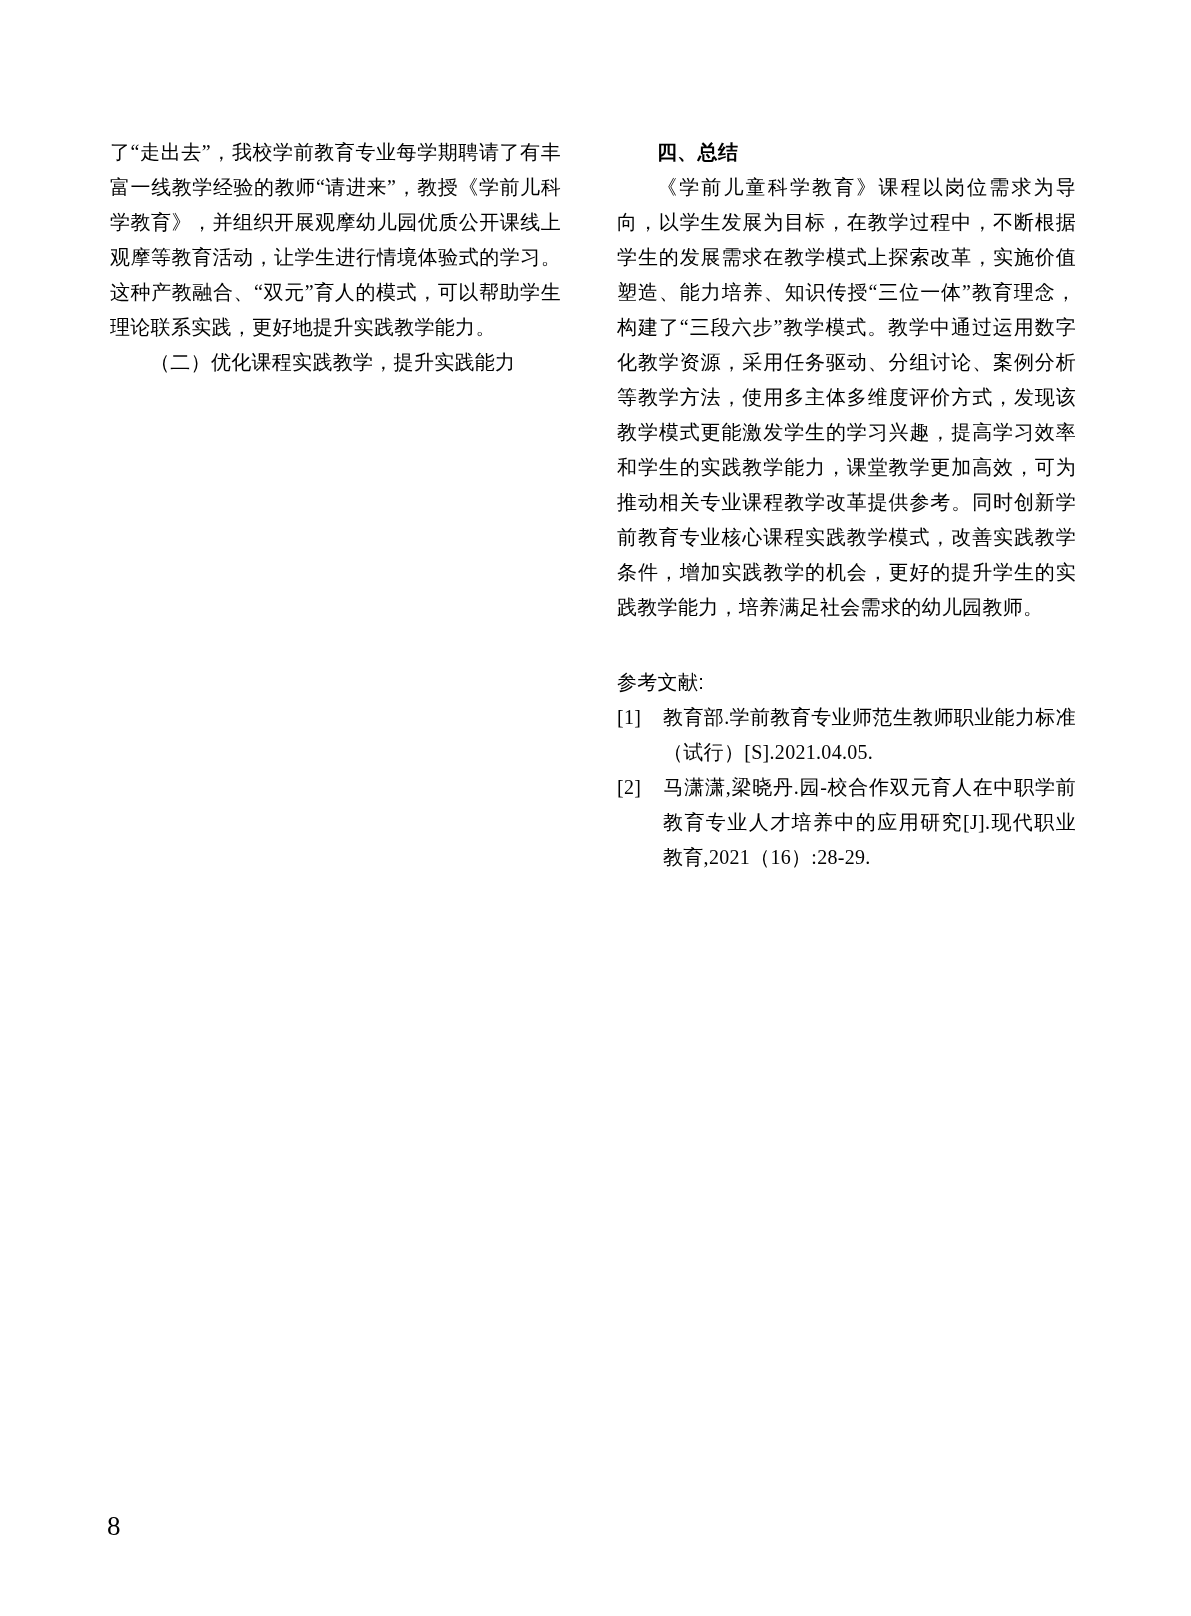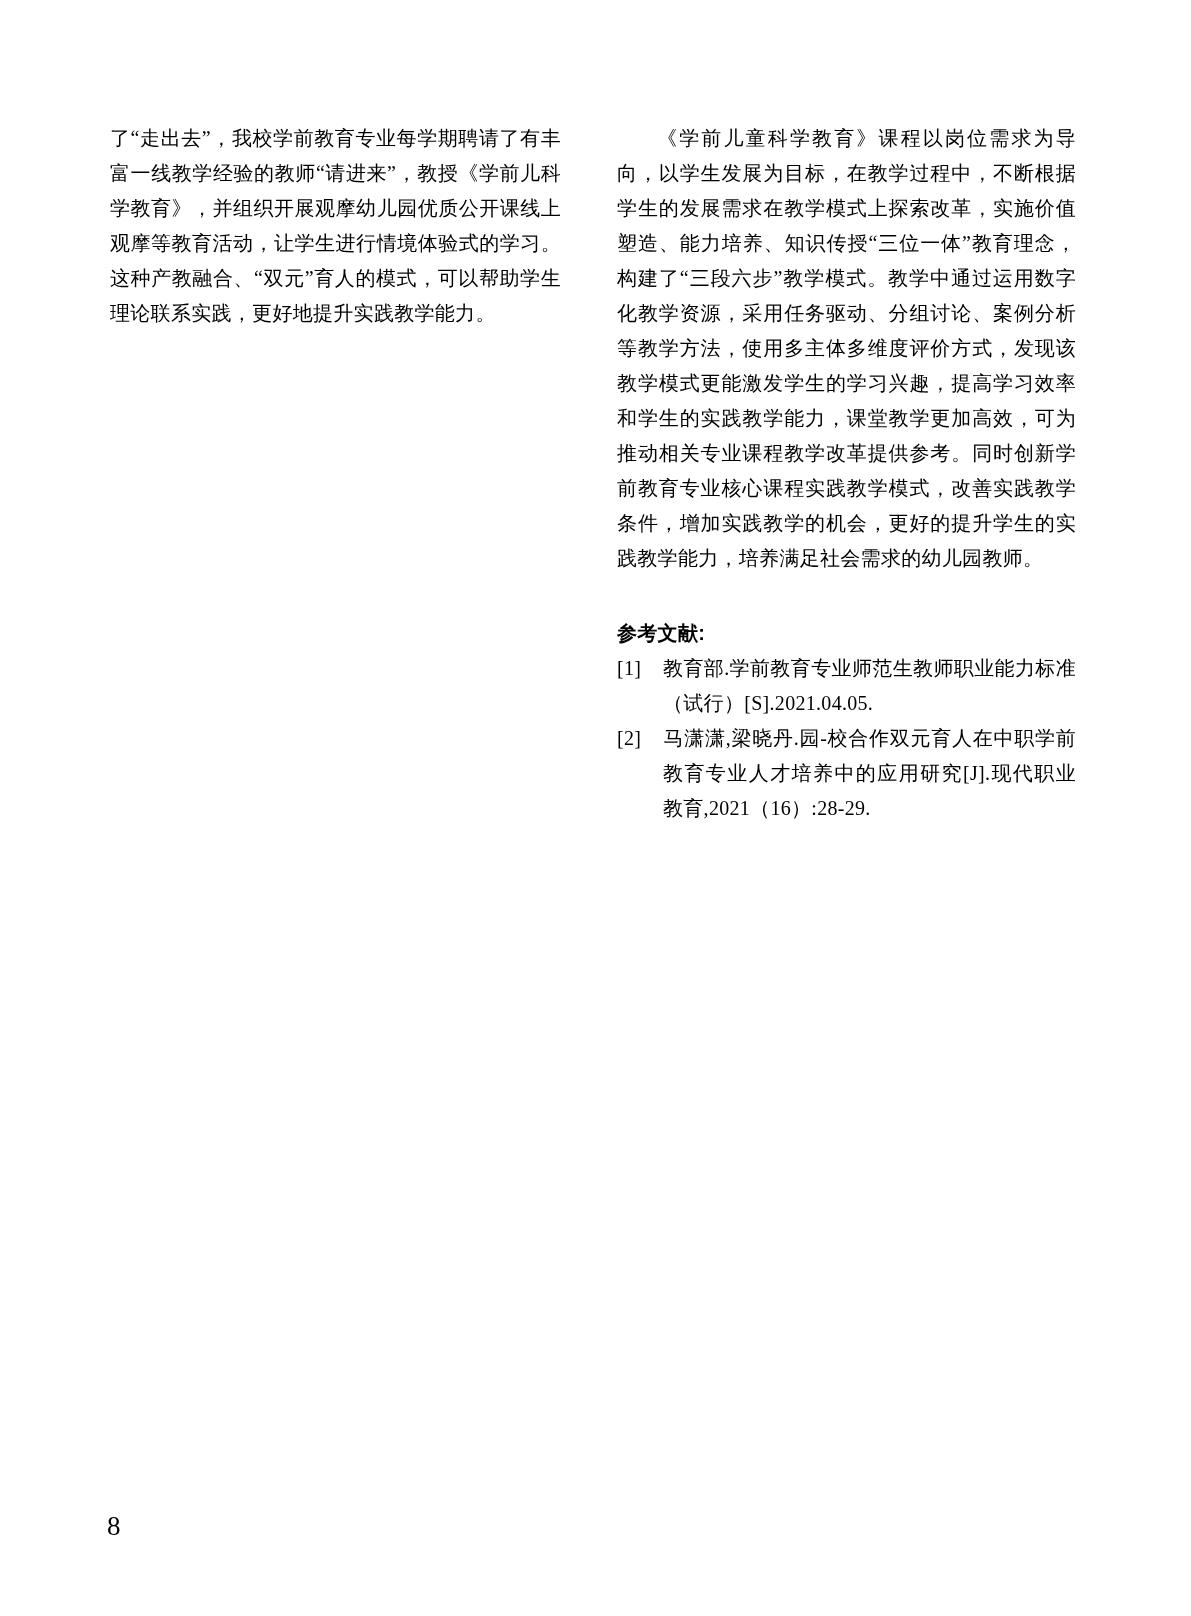--- a/index.html
+++ b/index.html
@@ -16,20 +16,21 @@
     padding: 121px 115px 0 110px;
     color: #000000;
     font-family: "Liberation Serif", "DejaVu Serif", serif;
     font-size: 20px;
     line-height: 35px;
     overflow: hidden;
   }
   .columns {
     display: flex;
     gap: 56px;
+    margin-top: 14px;
   }
   .column {
     box-sizing: border-box;
   }
   .column.left  { width: 452px; }
   .column.right { width: 460px; }
   p {
     margin: 0;
     text-align: justify;
     text-justify: inter-ideograph;
@@ -40,21 +41,21 @@
   .section-heading {
     font-weight: 700;
     font-family: "Liberation Sans", "DejaVu Sans", sans-serif;
     text-align: left;
   }
   .references {
     margin-top: 40px;
   }
   .ref-title {
     text-indent: 0;
-    font-weight: 700;
+    font-weight: 400;
     font-family: "Liberation Sans", "DejaVu Sans", sans-serif;
     text-align: left;
   }
   .ref-item {
     box-sizing: border-box;
     padding-left: 46px;
     text-align: justify;
     text-justify: inter-ideograph;
     letter-spacing: 0.3px;
   }
@@ -74,23 +75,25 @@
   }
 </style>
 </head>
 <body>
 
 <div class="page">
   <div class="columns">
 
     <div class="column left">
       <p class="no-indent">了“走出去”，我校学前教育专业每学期聘请了有丰富一线教学经验的教师“请进来”，教授《学前儿科学教育》，并组织开展观摩幼儿园优质公开课线上观摩等教育活动，让学生进行情境体验式的学习。这种产教融合、“双元”育人的模式，可以帮助学生理论联系实践，更好地提升实践教学能力。</p>
+      <p>（二）优化课程实践教学，提升实践能力</p>
     </div>
 
     <div class="column right">
+      <p class="section-heading">四、总结</p>
       <p>《学前儿童科学教育》课程以岗位需求为导向，以学生发展为目标，在教学过程中，不断根据学生的发展需求在教学模式上探索改革，实施价值塑造、能力培养、知识传授“三位一体”教育理念，构建了“三段六步”教学模式。教学中通过运用数字化教学资源，采用任务驱动、分组讨论、案例分析等教学方法，使用多主体多维度评价方式，发现该教学模式更能激发学生的学习兴趣，提高学习效率和学生的实践教学能力，课堂教学更加高效，可为推动相关专业课程教学改革提供参考。同时创新学前教育专业核心课程实践教学模式，改善实践教学条件，增加实践教学的机会，更好的提升学生的实践教学能力，培养满足社会需求的幼儿园教师。</p>
 
       <div class="references">
         <p class="ref-title">参考文献:</p>
         <div class="ref-item">
           <span class="ref-marker">[1]</span><span>教育部.学前教育专业师范生教师职业能力标准（试行）[S].2021.04.05.</span>
         </div>
         <div class="ref-item">
           <span class="ref-marker">[2]</span><span>马潇潇,梁晓丹.园-校合作双元育人在中职学前教育专业人才培养中的应用研究[J].现代职业教育,2021（16）:28-29.</span>
         </div>

